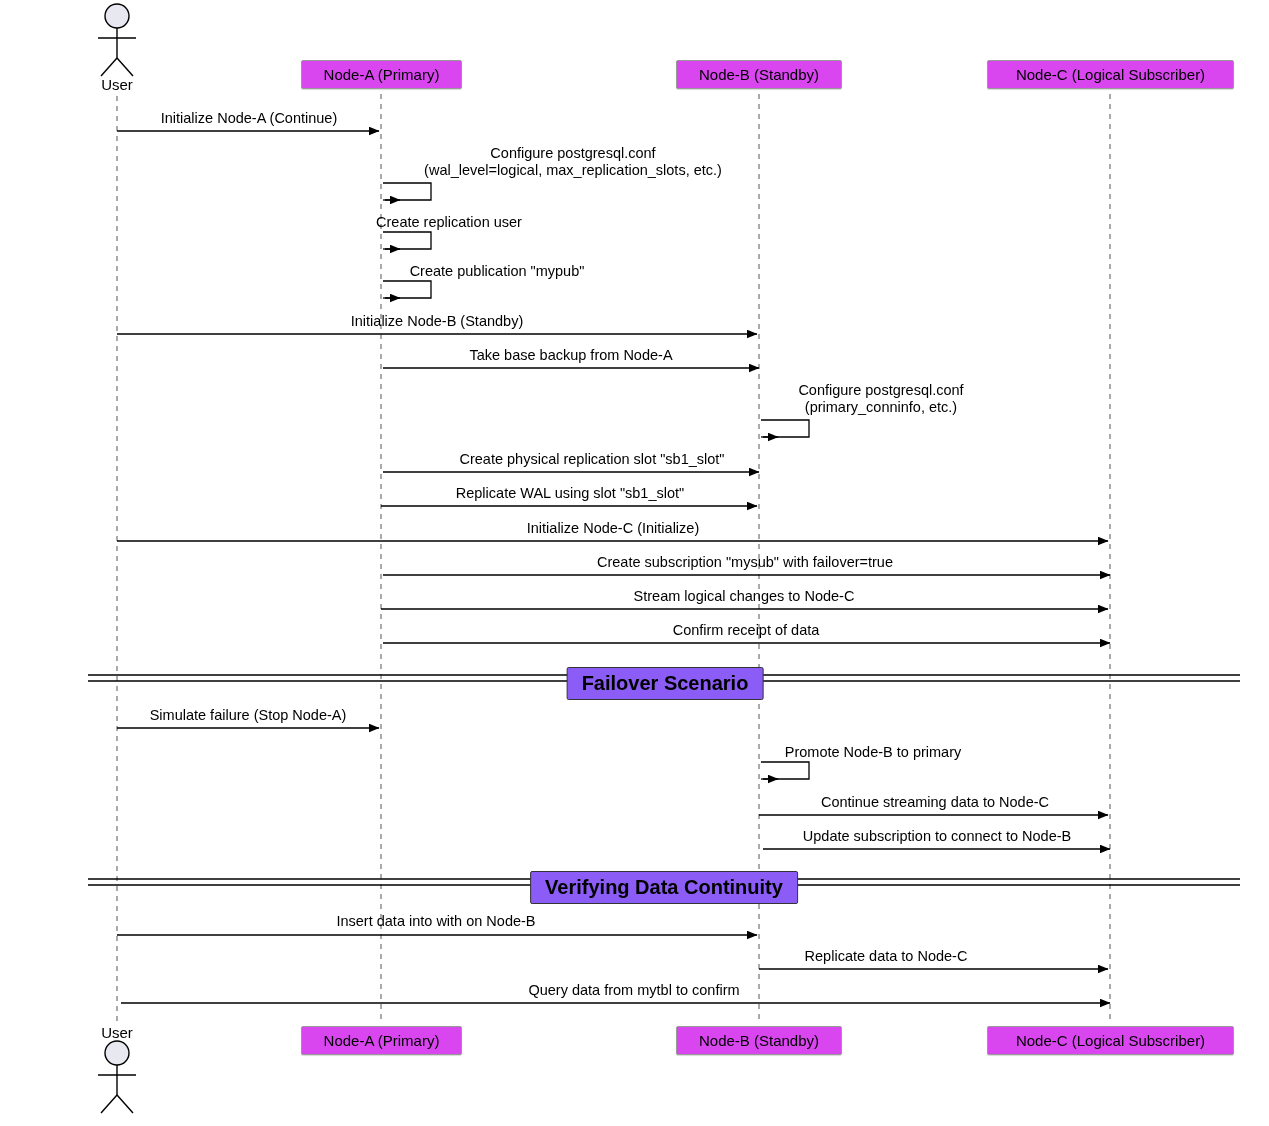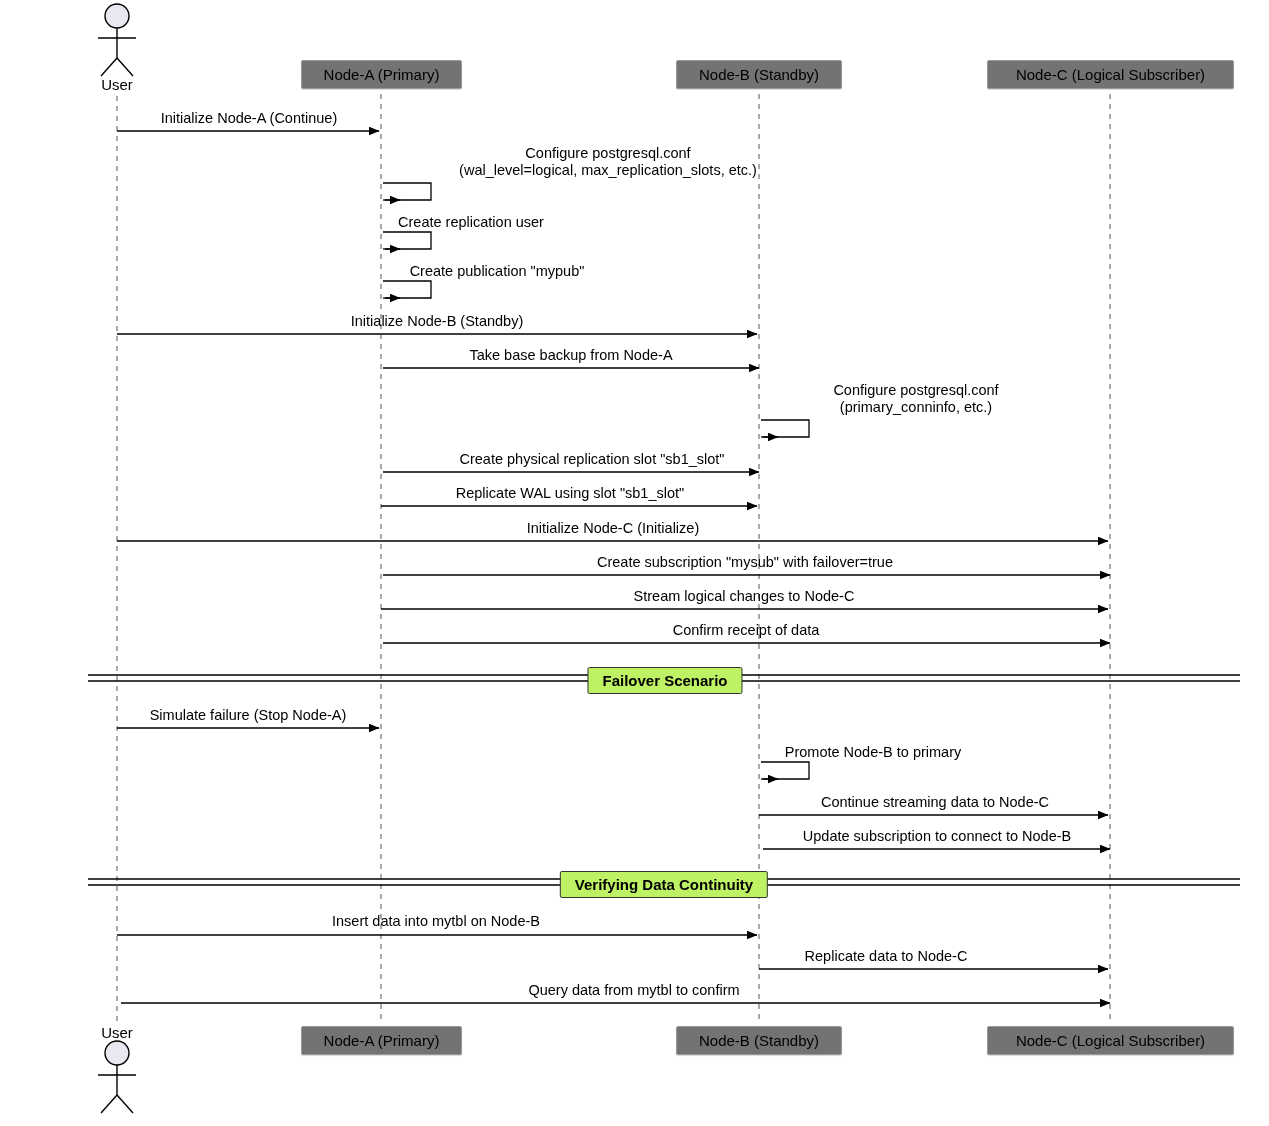--- a/index.html
+++ b/index.html
@@ -7,21 +7,21 @@
     width:1269px;height:1126px;
     background:#ffffff;
     font-family:"Liberation Sans", sans-serif;
     color:#000;
     overflow:hidden;
   }
   #diagram{position:relative;width:1269px;height:1126px;}
   svg.layer{position:absolute;left:0;top:0;width:1269px;height:1126px;}
   .lifeline-box{
     position:absolute;
-    background:#737373;
+    background:#d946ef;
     border:1px solid #999;
     border-radius:2px;
     font-size:15px;
     color:#000;
     text-align:center;
     padding:5px 14px;
     white-space:nowrap;
     box-sizing:border-box;
     box-shadow:0 1px 1px rgba(0,0,0,0.15);
   }
@@ -32,27 +32,27 @@
     white-space:nowrap;
   }
   .msg-label{
     position:absolute;
     font-size:14.5px;
     color:#000;
     white-space:nowrap;
     text-align:center;
     transform:translateX(-50%);
   }
-  .msg-label.two-line{line-height:17px;margin-left:35px;}
+  .msg-label.two-line{line-height:17px;}
   .divider-box{
     position:absolute;
-    background:#bef264;
+    background:#8b5cf6;
     border:1px solid #333;
     border-radius:2px;
-    font-size:15px;
+    font-size:20px;
     font-weight:bold;
     text-align:center;
     padding:4px 14px;
     white-space:nowrap;
     transform:translateX(-50%);
     box-sizing:border-box;
   }
 </style>
 </head>
 <body>
@@ -156,21 +156,21 @@
   <div class="lifeline-box" style="left:987px;top:1026px;width:247px;">Node-C (Logical Subscriber)</div>
   <div class="actor-label" style="left:67px;top:1024px;width:100px;">User</div>
 
   <div class="msg-label" style="left:249px;top:110px;">Initialize Node-A (Continue)</div>
 
   <div class="msg-label two-line" style="left:573px;top:145px;">
     <div>Configure postgresql.conf</div>
     <div>(wal_level=logical, max_replication_slots, etc.)</div>
   </div>
 
-  <div class="msg-label" style="left:471px;top:214px;">Create replication user</div>
+  <div class="msg-label" style="left:449px;top:214px;">Create replication user</div>
   <div class="msg-label" style="left:497px;top:263px;">Create publication "mypub"</div>
   <div class="msg-label" style="left:437px;top:313px;">Initialize Node-B (Standby)</div>
   <div class="msg-label" style="left:571px;top:347px;">Take base backup from Node-A</div>
 
   <div class="msg-label two-line" style="left:881px;top:382px;">
     <div>Configure postgresql.conf</div>
     <div>(primary_conninfo, etc.)</div>
   </div>
 
   <div class="msg-label" style="left:592px;top:451px;">Create physical replication slot "sb1_slot"</div>
@@ -178,20 +178,20 @@
   <div class="msg-label" style="left:613px;top:520px;">Initialize Node-C (Initialize)</div>
   <div class="msg-label" style="left:745px;top:554px;">Create subscription "mysub" with failover=true</div>
   <div class="msg-label" style="left:744px;top:588px;">Stream logical changes to Node-C</div>
   <div class="msg-label" style="left:746px;top:622px;">Confirm receipt of data</div>
 
   <div class="msg-label" style="left:248px;top:707px;">Simulate failure (Stop Node-A)</div>
   <div class="msg-label" style="left:873px;top:744px;">Promote Node-B to primary</div>
   <div class="msg-label" style="left:935px;top:794px;">Continue streaming data to Node-C</div>
   <div class="msg-label" style="left:937px;top:828px;">Update subscription to connect to Node-B</div>
 
-  <div class="msg-label" style="left:436px;top:913px;">Insert data into mytbl on Node-B</div>
+  <div class="msg-label" style="left:436px;top:913px;">Insert data into with on Node-B</div>
   <div class="msg-label" style="left:886px;top:948px;">Replicate data to Node-C</div>
   <div class="msg-label" style="left:614px;top:982px;margin-left:20px;">Query data from mytbl to confirm</div>
 
   <div class="divider-box" style="left:665px;top:667px;">Failover Scenario</div>
   <div class="divider-box" style="left:664px;top:871px;">Verifying Data Continuity</div>
 
 </div>
 
 </body></html>

